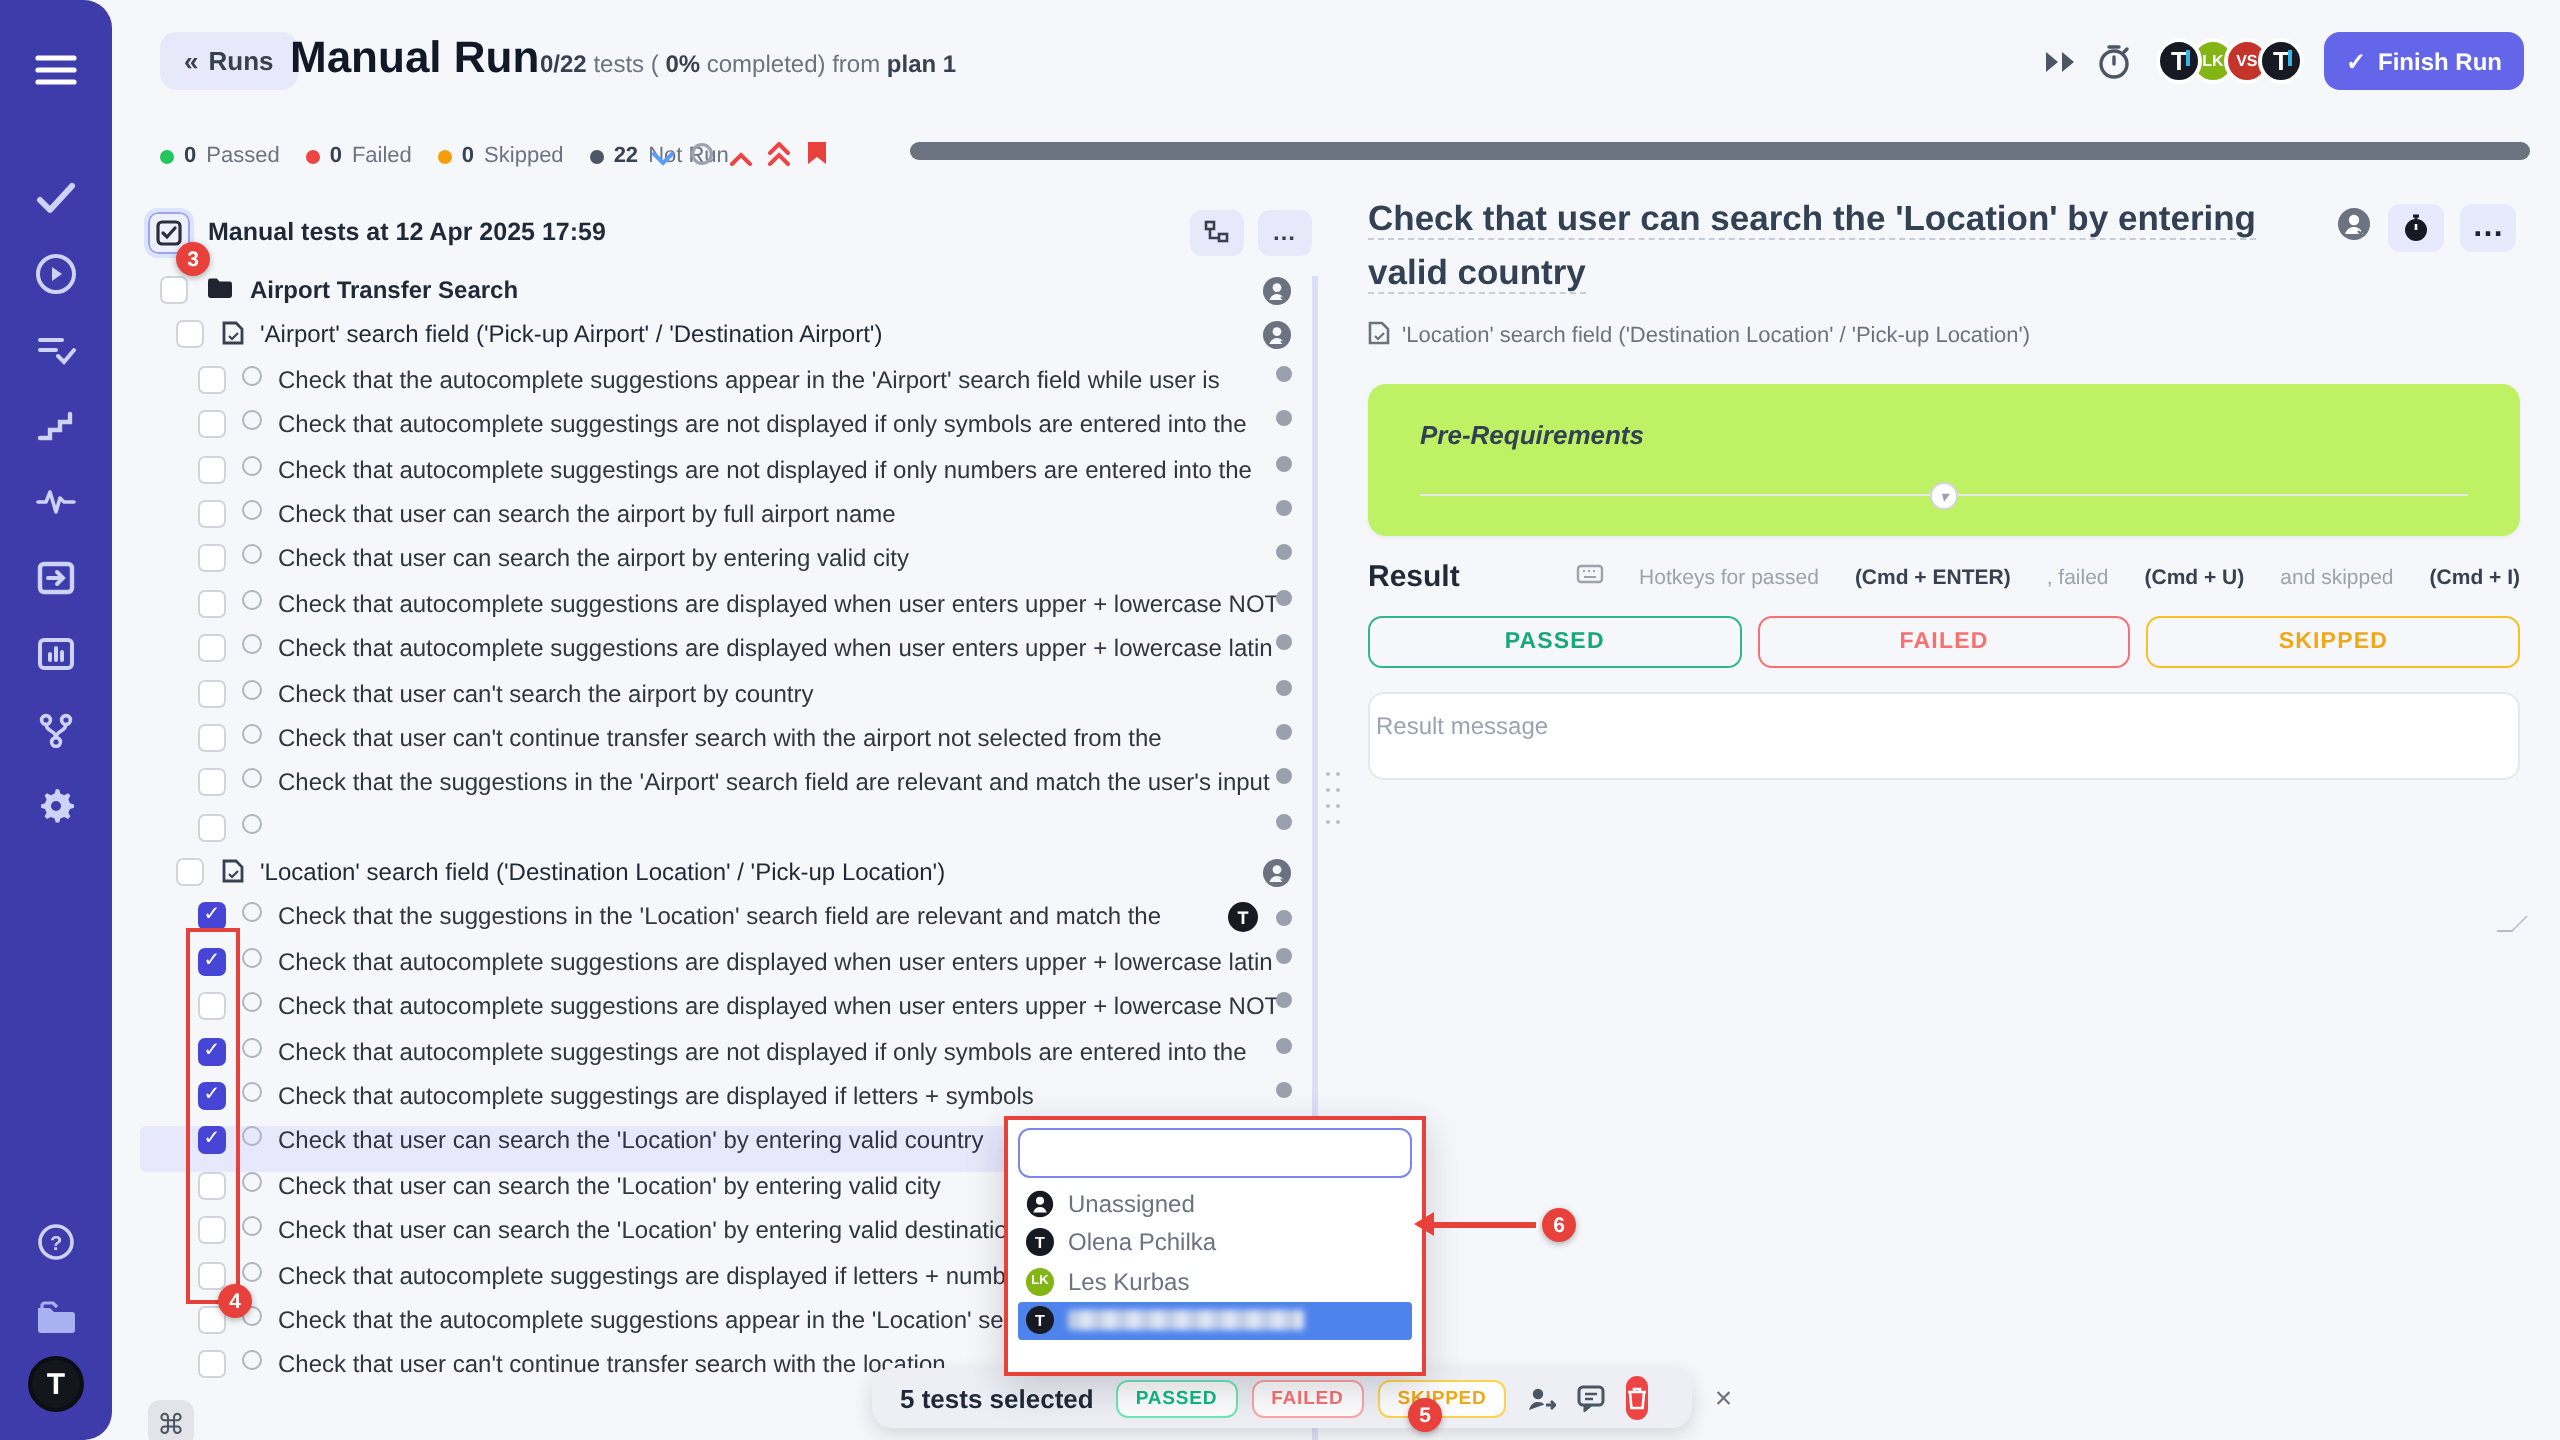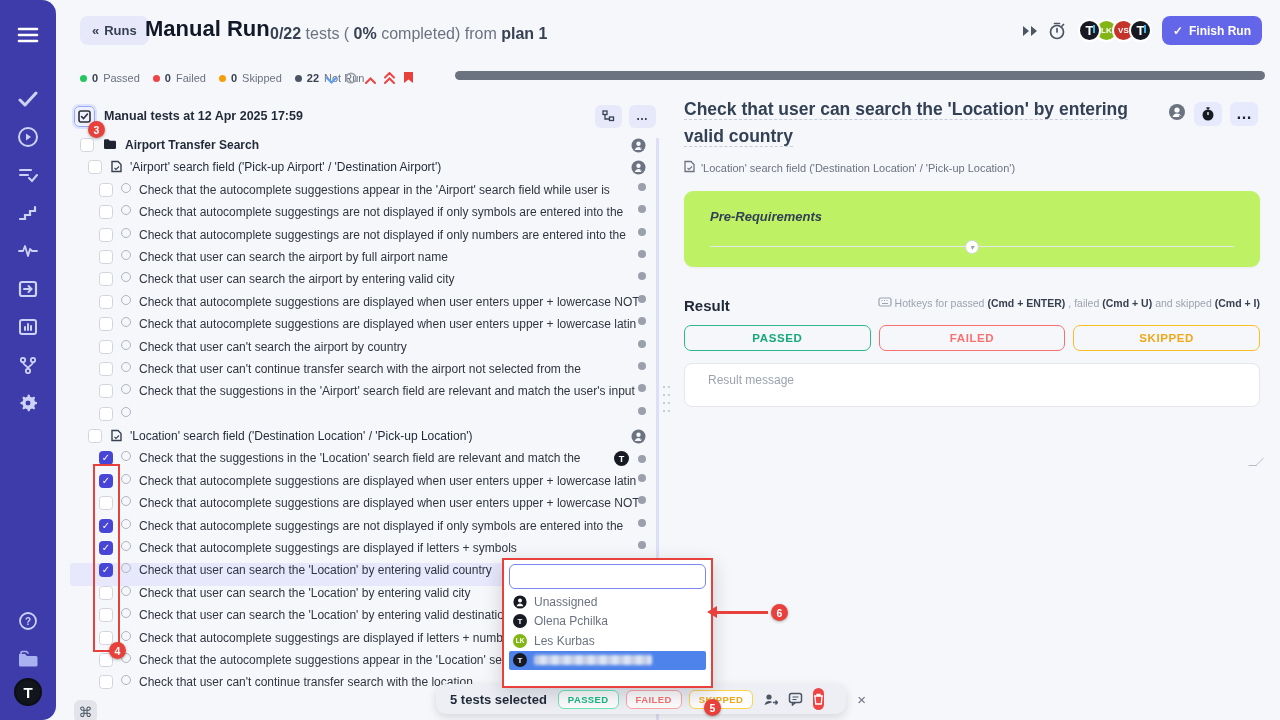--- a/index.html
+++ b/index.html
@@ -18,21 +18,21 @@
   .rail-avatar { width:28px; height:28px; border-radius:50%; background:#12151c; color:#fff;
     font-weight:bold; font-size:15px; display:flex; align-items:center; justify-content:center;
     border:2px solid #0c0e14; position:relative; }
 
   
   .hdr { position:absolute; left:56px; right:0; top:0; height:60px; }
   .runs-btn { position:absolute; left:24px; top:16px; height:29px; padding:0 12px;
     background:#e7e9fb; border-radius:8px; font-size:13px; font-weight:700; color:#374151;
     display:flex; align-items:center; gap:5px; cursor:pointer; }
   .run-title { position:absolute; left:89px; top:16px; font-size:22px; font-weight:800; color:#111827; }
-  .run-sub { position:absolute; left:214px; top:25px; font-size:16px; color:#6b7280; }
+  .run-sub { position:absolute; left:214px; top:25px; font-size:12px; color:#6b7280; }
   .run-sub b { color:#374151; }
   .hdr-right { position:absolute; right:18px; top:16px; display:flex; align-items:center; gap:10px; }
   .hico { color:#4b5563; display:flex; align-items:center; cursor:pointer; }
   .av-stack { display:flex; margin-left:2px; }
   .av { width:23px; height:23px; border-radius:50%; border:2px solid #fff; margin-left:-6px;
     display:flex; align-items:center; justify-content:center; color:#fff; font-size:8px; font-weight:bold; }
   .av:first-child { margin-left:0; }
   .av.logo { background:#171a22; font-size:13px; position:relative; }
   .av.logo i { position:absolute; right:4px; top:4px; width:2px; height:8px; background:#35b6e8; }
   .finish-btn { height:29px; padding:0 11px; background:#6466e9; color:#fff; border:none;
@@ -93,33 +93,33 @@
     align-items:center; justify-content:center; cursor:pointer; color:#1f2430; font-weight:bold; }
   .crumb { margin-top:10px; font-size:11px; color:#6b7280; display:flex; align-items:center; gap:6px; }
   .card { margin-top:16px; background:#bef264; border-radius:9px; height:76px; padding:18px 26px 0;
     box-shadow:0 1px 2px rgba(20,24,40,.05);font-style:italic; }
   .card h3 { font-size:13px; font-weight:700; color:#334155; }
   .carddiv { margin-top:16px; position:relative; height:14px; }
   .carddiv .line { position:absolute; left:0; right:0; top:6px; height:1px; background:#e5e7eb; }
   .carddiv .tog { position:absolute; left:50%; margin-left:-7px; top:0; width:14px; height:14px;
     border:1px solid #d1d5db; border-radius:50%; background:#fff; color:#9ca3af; font-size:8px;
     display:flex; align-items:center; justify-content:center; cursor:pointer; }
-  .resrow { margin-top:30px; display:flex; align-items:flex-start; }
+  .resrow { margin-top:12px; display:flex; align-items:center; }
   .resrow h2 { font-size:15px; font-weight:800; color:#1f2937; }
-  .hotkeys { margin-left:auto; font-size:10.5px; color:#9ca3af; display:flex; align-items:center; gap:3px; }
+  .hotkeys { margin-left:auto; font-size:10.5px; color:#9ca3af; display:flex; align-items:center; gap:18px; }
   .hotkeys b { color:#374151; }
   .stbtns { margin-top:11px; display:flex; gap:8px; }
   .stbtn { flex:1; height:26px; border-radius:7px; background:transparent; font-size:11.5px;
     font-weight:700; letter-spacing:.6px; display:flex; align-items:center; justify-content:center;
     cursor:pointer; }
   .stbtn.p { border:1.8px solid #2eb88a; color:#16a877; }
   .stbtn.f { border:1.8px solid #f87171; color:#f87171; }
   .stbtn.s { border:1.8px solid #fbbf24; color:#f0a818; }
   .resmsg { margin-top:12px; width:100%; height:44px; background:#fff; border:1px solid #e5e7eb;
-    border-radius:8px; font-family:inherit; font-size:12px; padding:9px 23px; color:#374151;
+    border-radius:8px; font-family:inherit; font-size:12px; padding:9px 3px; color:#374151;
     resize:none; position:relative; }
   .resmsg::placeholder { color:#9ca3af; }
   .resize-h { position:absolute; left:1252px; top:458px; width:8px; height:8px;
     border-right:1.5px solid #9ca3af; border-bottom:1.5px solid #9ca3af; transform:skew(-45deg) ; opacity:.7; }
 
   
   .selbar { position:absolute; left:436px; top:684px; width:410px; height:30px; background:#edeff5;
     border-radius:10px; box-shadow:0 3px 10px rgba(20,24,40,.15); display:flex; align-items:center;
     padding:0 10px 0 14px; gap:7px; z-index:40; }
   .selbar .cnt { font-size:13px; font-weight:700; color:#1f2937; margin-right:4px; white-space:nowrap; }

